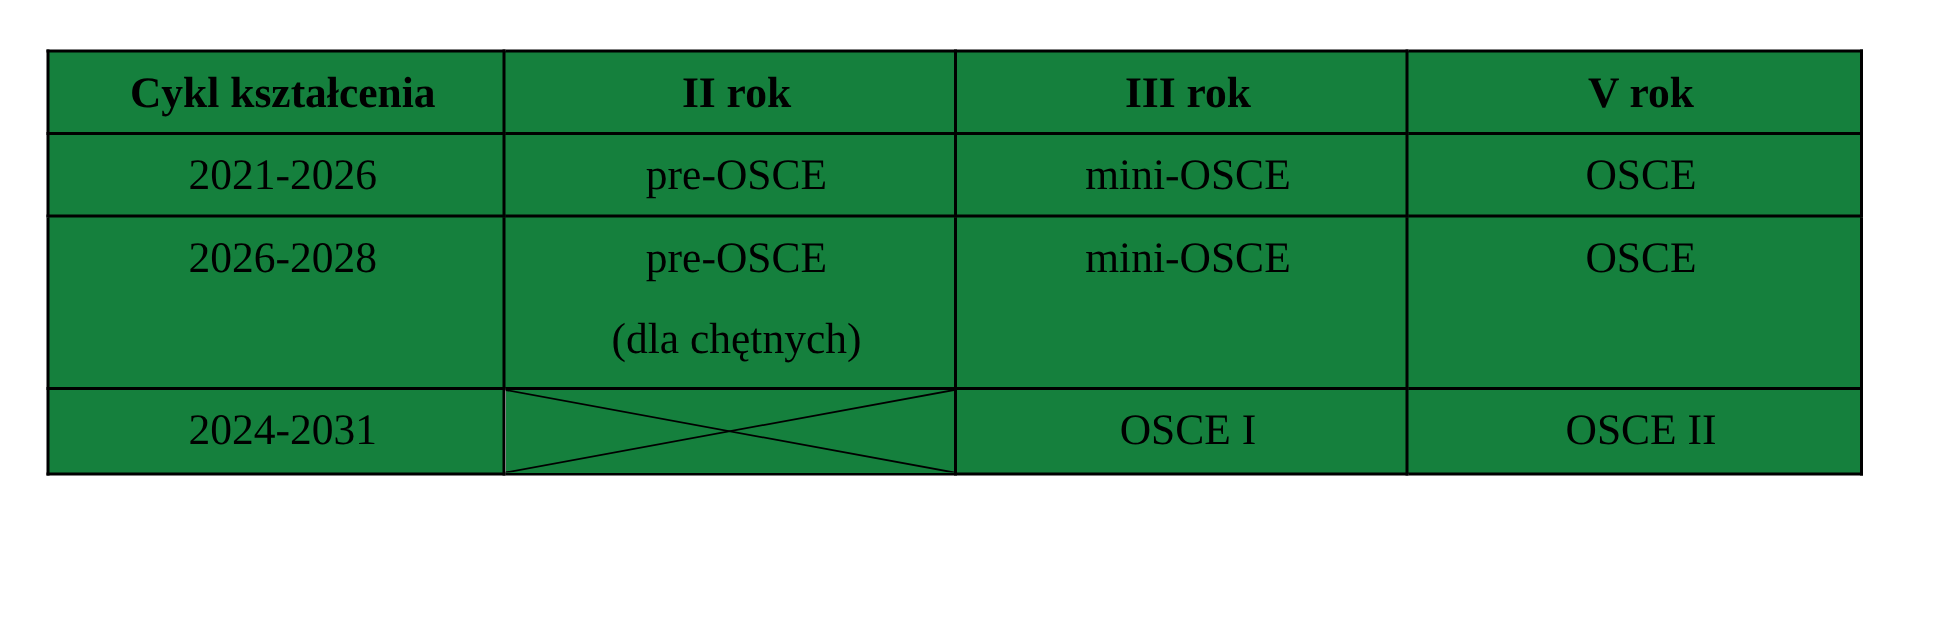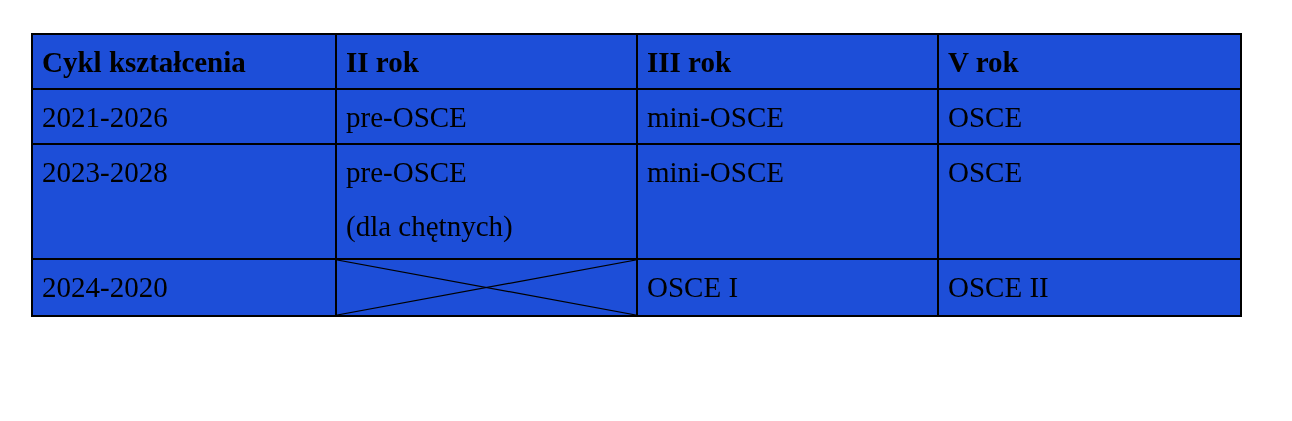--- a/index.html
+++ b/index.html
@@ -34,24 +34,24 @@
     table-layout: fixed;
     width: 1209px;
     background: #ffffff;
   }
 
   table.schedule td,
   table.schedule th {
     border: 2px solid #000000;
     padding: 0 0 0 9px;
     vertical-align: top;
-    text-align: left;
+    text-align: center;
     font-size: 29px;
     line-height: 1;
-    background: #1d4ed8;
+    background: #15803d;
   }
 
   table.schedule th {
     font-weight: bold;
   }
 
   table.schedule td {
     font-weight: normal;
   }
 
@@ -129,37 +129,37 @@
             <span class="cell-text">mini-OSCE</span>
           </td>
           <td>
             <span class="cell-text">OSCE</span>
           </td>
         </tr>
 
 
         <tr class="r2">
           <td>
-            <span class="cell-text">2023-2028</span>
+            <span class="cell-text">2026-2028</span>
           </td>
           <td>
             <span class="cell-text">pre-OSCE</span>
             <span class="cell-text second-line">(dla chętnych)</span>
           </td>
           <td>
             <span class="cell-text">mini-OSCE</span>
           </td>
           <td>
             <span class="cell-text">OSCE</span>
           </td>
         </tr>
 
         <tr class="r3">
           <td>
-            <span class="cell-text">2024-2020</span>
+            <span class="cell-text">2024-2031</span>
           </td>
           <td class="crossed">
             <svg class="cross-svg" viewBox="0 0 301 55" preserveAspectRatio="none">
               <line x1="0" y1="0" x2="301" y2="55" stroke="#000000" stroke-width="1.2" vector-effect="non-scaling-stroke"></line>
               <line x1="0" y1="55" x2="301" y2="0" stroke="#000000" stroke-width="1.2" vector-effect="non-scaling-stroke"></line>
             </svg>
           </td>
           <td>
             <span class="cell-text">OSCE I</span>
           </td>

